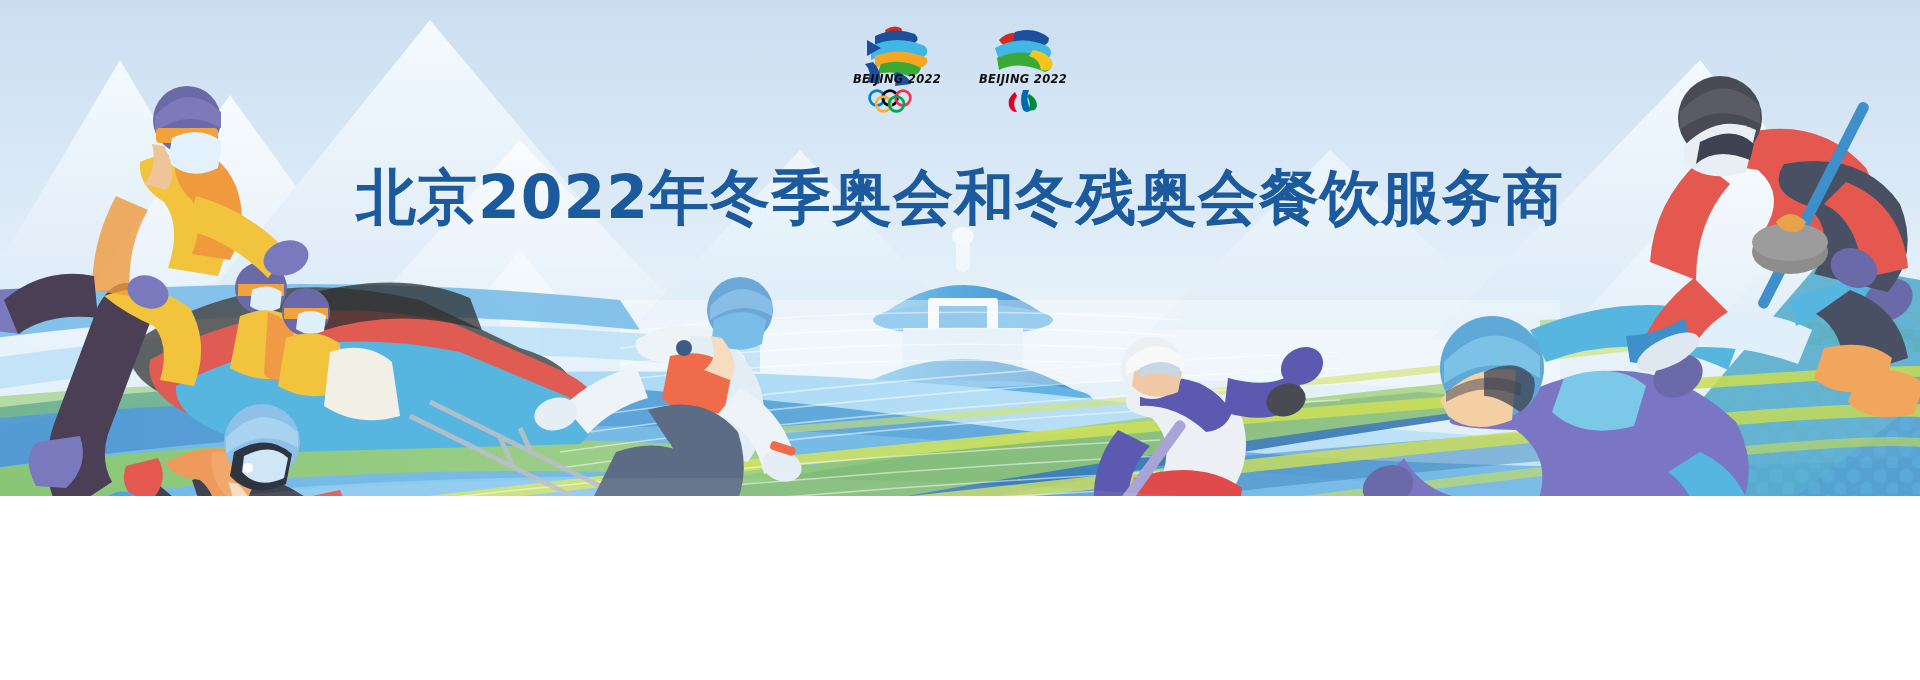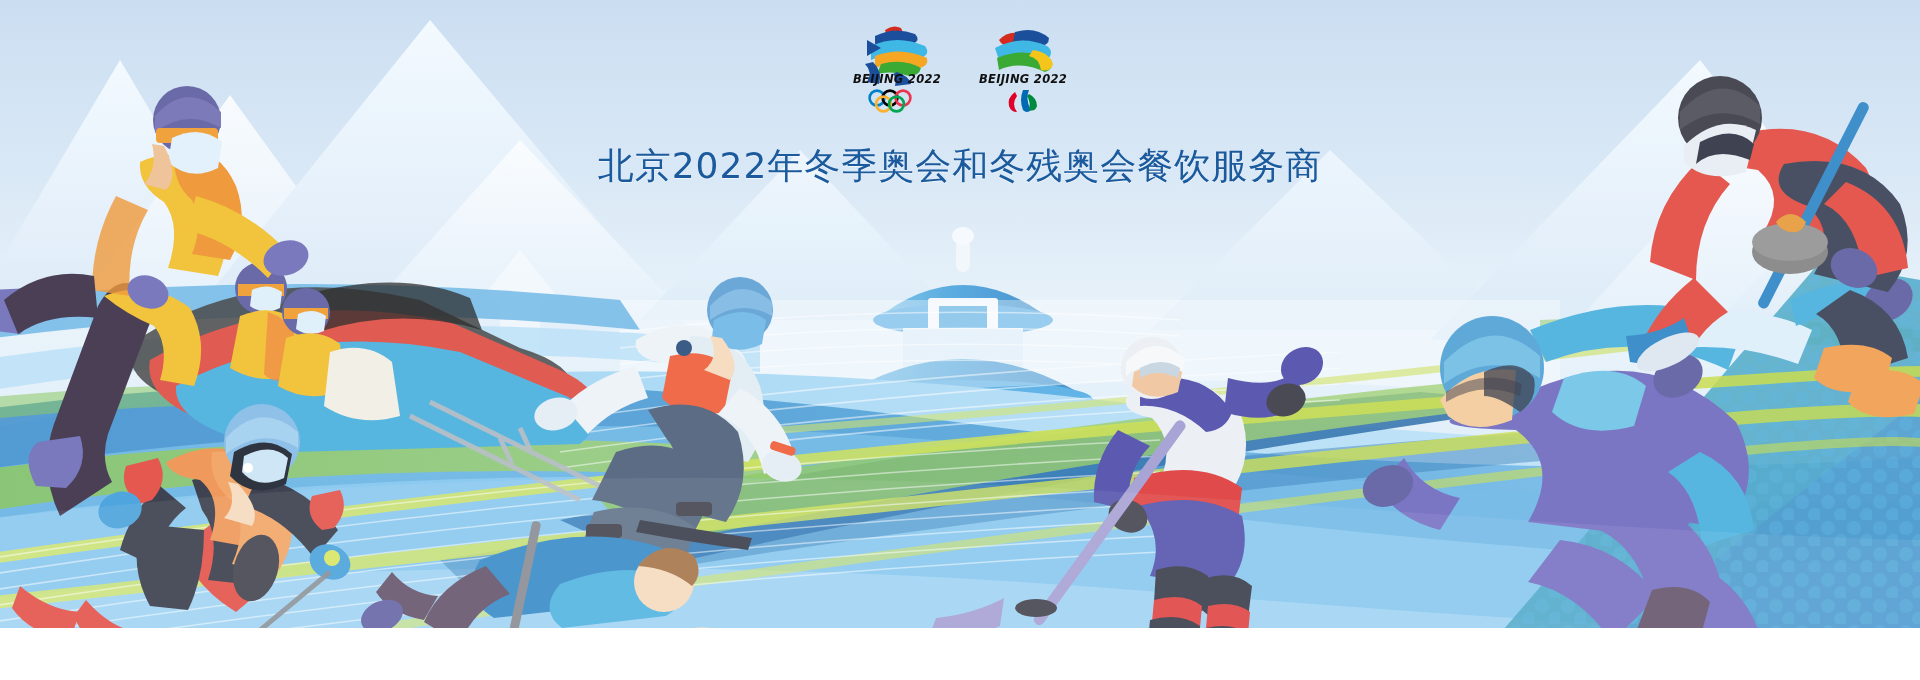--- a/index.html
+++ b/index.html
@@ -1,33 +1,33 @@
 <!DOCTYPE html>
 <html><head>
 <meta charset="utf-8">
 <title>Beijing 2022 Banner</title>
 <style>
   html,body{margin:0;padding:0;background:#ffffff;}
   body{font-family:"Liberation Sans","DejaVu Sans",sans-serif;}
   #banner{
-    position:relative;width:1920px;height:628px;overflow:hidden;
+    position:relative;width:1920px;height:496px;overflow:hidden;
     background:linear-gradient(180deg,#cfe0f2 0%,#d7e7f5 22%,#e4eff8 42%,#eaf3fa 55%,#d8ebf8 70%,#b9dcf3 100%);
   }
   .layer{position:absolute;inset:0;}
   svg.layer{display:block;width:1920px;height:680px;}
 
   
   #title-wrap{
     position:absolute;left:0;top:118px;width:1920px;text-align:center;z-index:60;
   }
   #page-title{
     display:inline-block;
     font-family:"DejaVu Sans","Liberation Sans",sans-serif;
-    font-weight:400;
-    font-size:36px;
+    font-weight:700;
+    font-size:60px;
     letter-spacing:1px;
     color:#1b5a9c;
     text-shadow:0 1px 0 rgba(255,255,255,.55);
     white-space:nowrap;
   }
 
   
   #emblems{
     position:absolute;left:0;top:22px;width:1920px;height:96px;
     display:flex;justify-content:center;align-items:flex-start;gap:22px;z-index:60;

